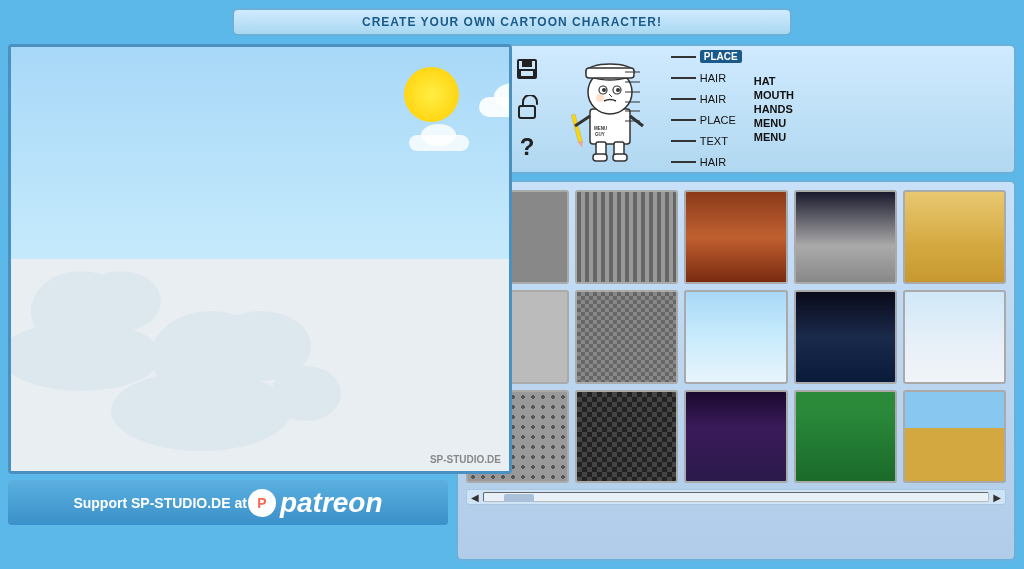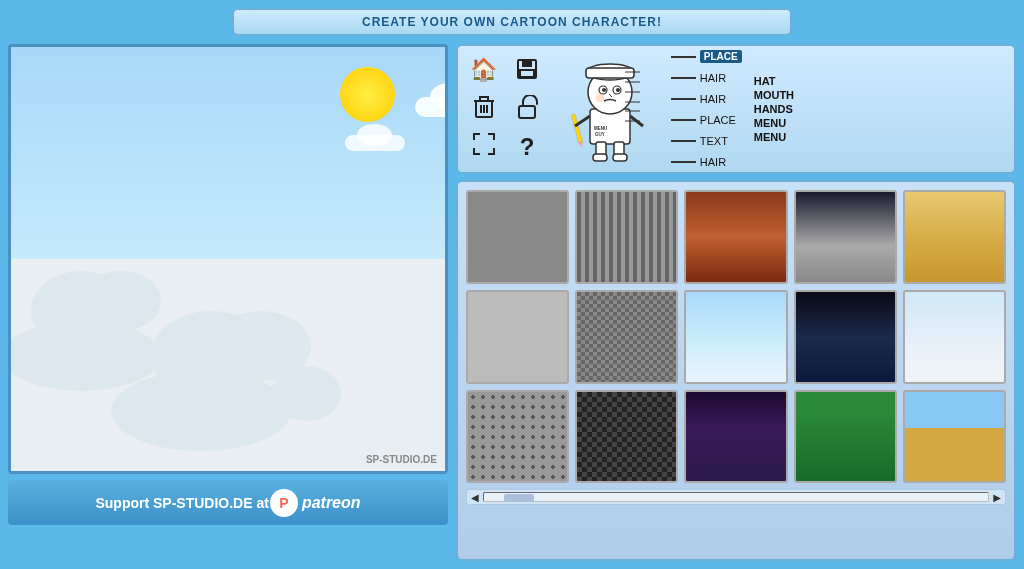--- a/index.html
+++ b/index.html
@@ -41,21 +41,21 @@
       display: flex;
       flex-direction: column;
       gap: 0;
       width: 440px;
     }
 
     #canvas-area {
       background: #c8e8f8;
       border: 3px solid #4a90c0;
       border-radius: 4px;
-      width: 440px;
+      width: 504px;
       height: 430px;
       position: relative;
       overflow: hidden;
     }
 
     .sky {
       position: absolute;
       top: 0; left: 0; right: 0;
       height: 55%;
       background: linear-gradient(to bottom, #a8d8f8 0%, #c8ecfc 100%);
@@ -122,21 +122,21 @@
     }
 
     .patreon-p {
       font-size: 14px;
       font-weight: bold;
       color: #f96854;
     }
 
     .patreon-word {
       color: white;
-      font-size: 16px;
+      font-size: 28px;
       font-style: italic;
       font-weight: bold;
     }
 
     
     #right-panel {
       display: flex;
       flex-direction: column;
       gap: 6px;
       flex: 1;

